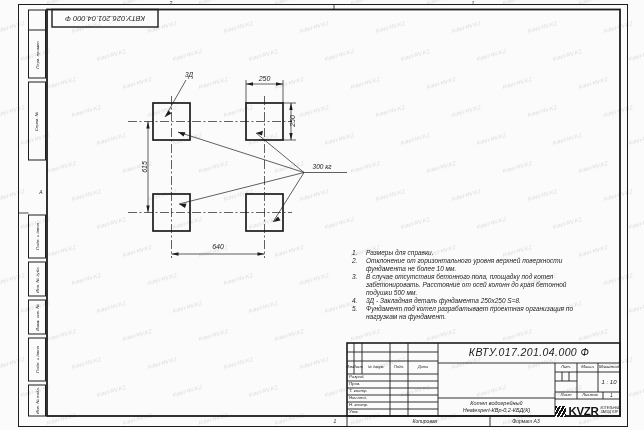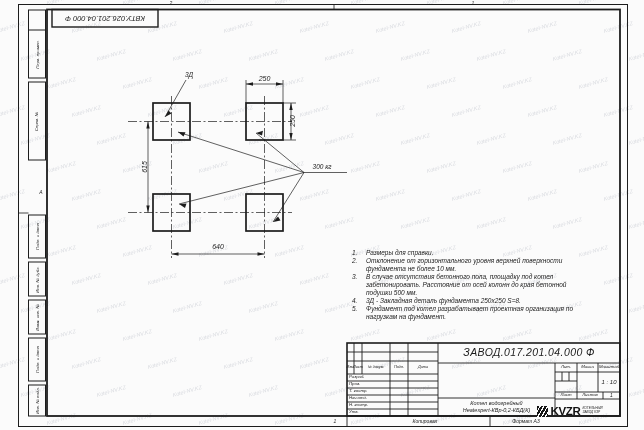--- a/index.html
+++ b/index.html
@@ -310,21 +310,21 @@
     <div class="note">
         <span class="n">4.</span>
         <span class="x">3Д - Закладная деталь фундамента 250х250 S=8.</span>
       </div>
     <div class="note">
         <span class="n">5.</span>
         <span class="x">Фундамент под котел разрабатывает проектная организация по нагрузкам на фундамент.</span>
       </div>
   </div>
 
-  <div class="t" style="left:438px;top:343px;width:182px;height:20px;font-size:10.5px;letter-spacing:.4px;">ЗАВОД.017.201.04.000 Ф</div>
+  <div class="t" style="left:438px;top:343px;width:182px;height:20px;font-size:10.5px;letter-spacing:.4px;">КВТУ.017.201.04.000 Ф</div>
 
   <div class="t" style="left:346px;top:361px;width:9px;height:13px;font-size:3.8px;">Изм.</div>
   <div class="t" style="left:354px;top:361px;width:8px;height:13px;font-size:3.8px;">Лист</div>
   <div class="t" style="left:362px;top:361px;width:28px;height:13px;font-size:3.8px;">№ докум.</div>
   <div class="t" style="left:390px;top:361px;width:18px;height:13px;font-size:3.8px;">Подп.</div>
   <div class="t" style="left:408px;top:361px;width:30px;height:13px;font-size:3.8px;">Дата</div>
 
   <div class="t tl" style="left:349px;top:374px;width:40px;height:7px;font-size:4.3px;">Разраб.</div>
   <div class="t tl" style="left:349px;top:381px;width:40px;height:7px;font-size:4.3px;">Пров.</div>
   <div class="t tl" style="left:349px;top:388px;width:40px;height:7px;font-size:4.3px;">Т. контр.</div>
@@ -339,21 +339,21 @@
 
   <div class="t" style="left:555px;top:392px;width:22px;height:7px;font-size:4.3px;">Лист</div>
   <div class="t" style="left:577px;top:392px;width:26px;height:7px;font-size:4.3px;">Листов</div>
   <div class="t" style="left:603px;top:392px;width:17px;height:7px;font-size:5px;">1</div>
 
   <div class="t" style="left:440px;top:398px;width:113px;height:18px;font-size:5.5px;line-height:7px;flex-direction:column;">
     <span>Котел водогрейный</span>
     <span>Heatexpert-КВр-0,2-КБД(К)</span>
   </div>
 
-  <div class="t" style="left:538px;top:399px;width:64px;height:24px;">
+  <div class="t" style="left:556px;top:399px;width:64px;height:24px;">
     <span class="logoicon"></span>
     <span class="logotext">KVZR</span>
     <span class="logosub">
       <span>КОТЕЛЬНЫЙ</span><br>
       <span>ЗАВОД КЗР</span>
     </span>
   </div>
 
   <div class="t" style="left:400px;top:417px;width:50px;height:9px;font-size:5px;">Копировал</div>
   <div class="t" style="left:505px;top:417px;width:42px;height:9px;font-size:5px;">Формат А3</div>

